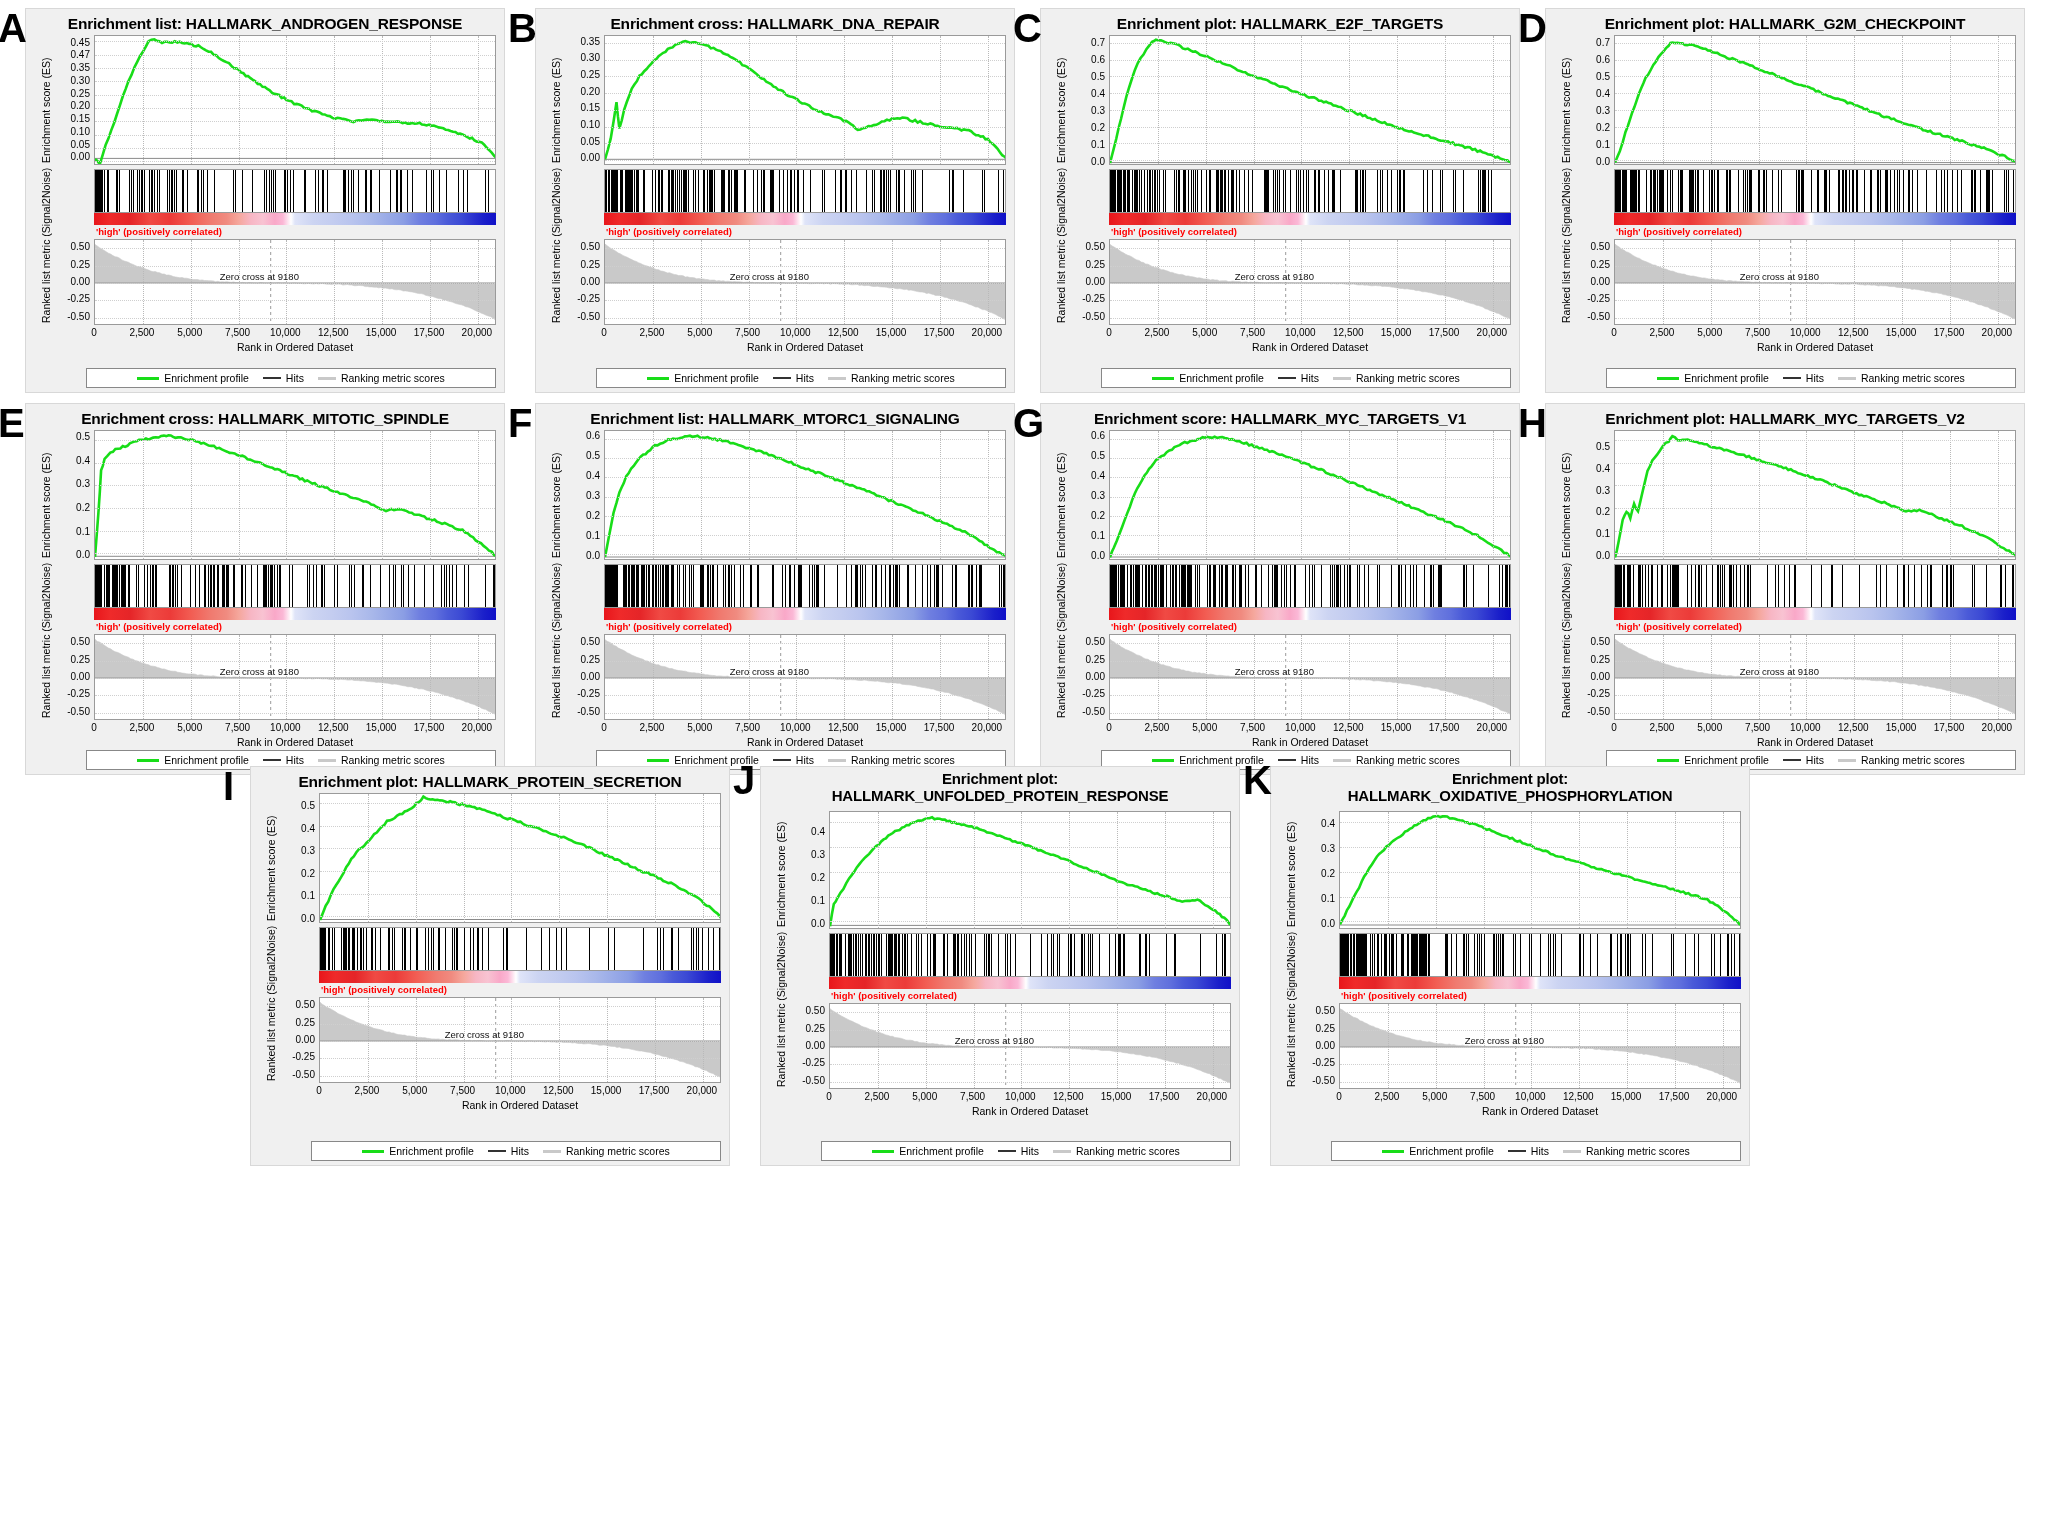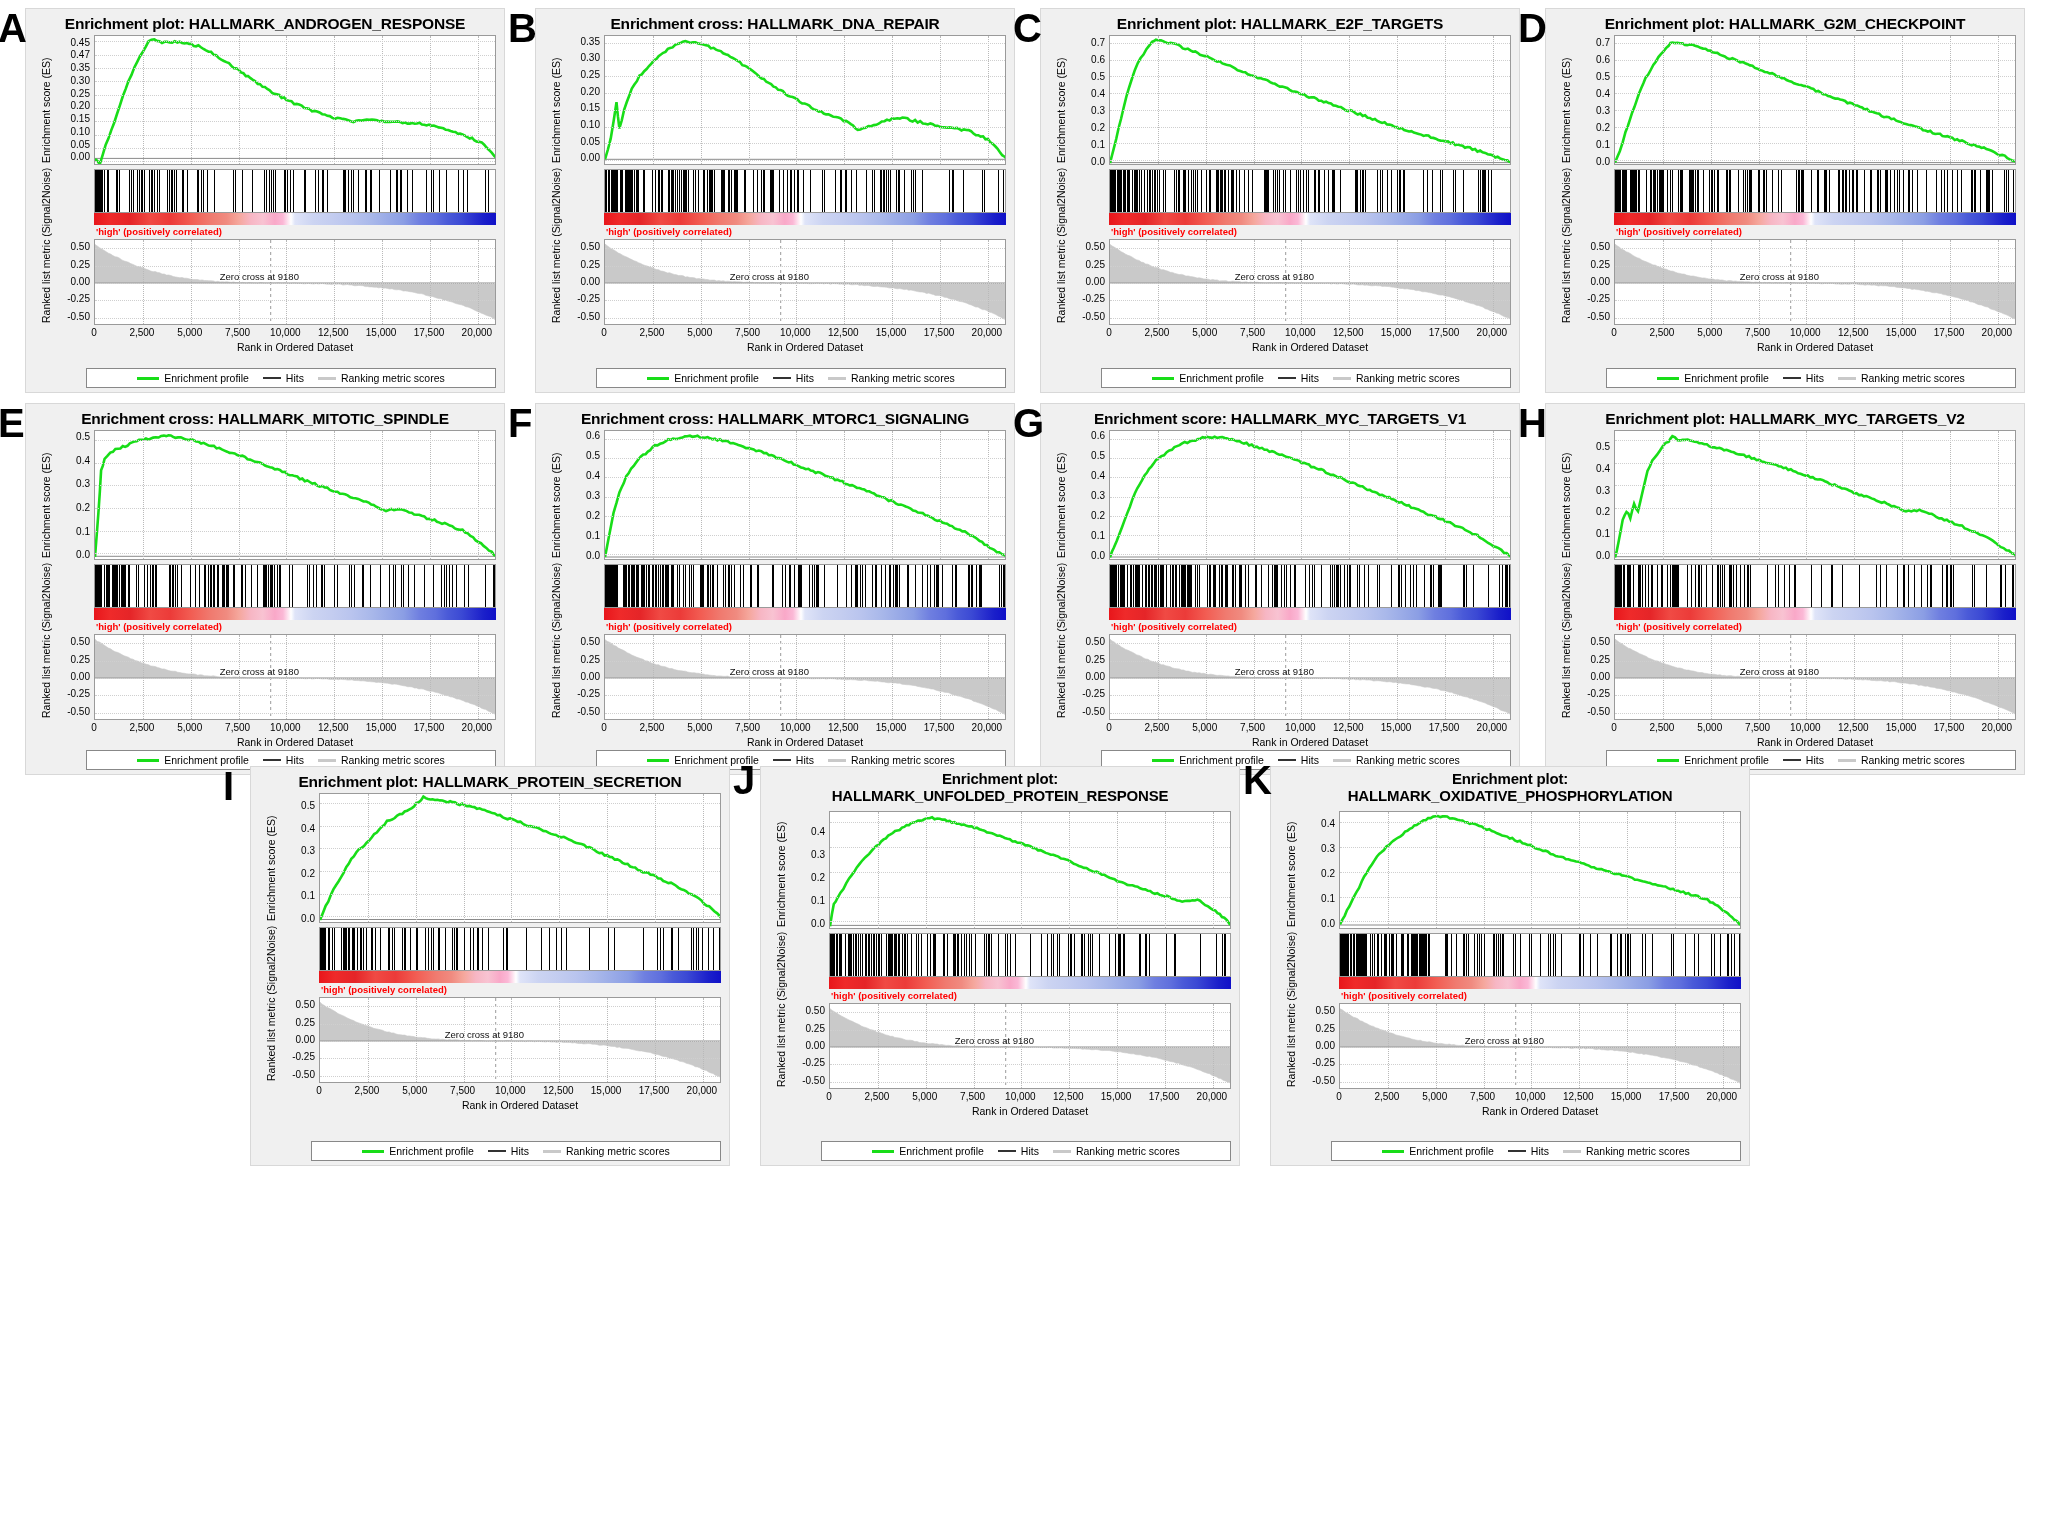--- a/index.html
+++ b/index.html
@@ -57,21 +57,21 @@
   .sw.grey{background:#c9c9c9;height:3px;width:18px;}
 
   svg{display:block;}
 </style>
 </head>
 <body>
 
 <div class="figure">
   <div class="row" id="row1">
       <div class="panel" style="left:25px;top:8px;width:480px;height:385px;">
-        <div class="ptitle">Enrichment plot: HALLMARK_ANDROGEN_RESPONSE</div>
+        <div class="ptitle">Enrichment list: HALLMARK_ANDROGEN_RESPONSE</div>
         <div class="ylab" style="left:14px;top:154px;">Enrichment score (ES)</div>
         <div class="ylab" style="left:14px;top:314px;">Ranked list metric (Signal2Noise)</div>
         <div class="sub" style="left:68px;top:26px;width:402px;height:130px;">
           <div class="gridline" style="left:47.9px;"></div>
           <div class="gridline" style="left:95.7px;"></div>
           <div class="gridline" style="left:143.6px;"></div>
           <div class="gridline" style="left:191.4px;"></div>
           <div class="gridline" style="left:239.3px;"></div>
           <div class="gridline" style="left:287.1px;"></div>
           <div class="gridline" style="left:335.0px;"></div>
@@ -1319,21 +1319,21 @@
             <span>Hits</span>
           </span>
           <span class="lg">
             <span class="sw grey"></span>
             <span>Ranking metric scores</span>
           </span>
         </div>
       </div>
       <div class="panel-letter" style="left:-2px;top:8px;">E</div>
       <div class="panel" style="left:535px;top:8px;width:480px;height:372px;">
-        <div class="ptitle">Enrichment cross: HALLMARK_MTORC1_SIGNALING</div>
+        <div class="ptitle">Enrichment list: HALLMARK_MTORC1_SIGNALING</div>
         <div class="ylab" style="left:14px;top:154px;">Enrichment score (ES)</div>
         <div class="ylab" style="left:14px;top:314px;">Ranked list metric (Signal2Noise)</div>
         <div class="sub" style="left:68px;top:26px;width:402px;height:130px;">
           <div class="gridline" style="left:47.9px;"></div>
           <div class="gridline" style="left:95.7px;"></div>
           <div class="gridline" style="left:143.6px;"></div>
           <div class="gridline" style="left:191.4px;"></div>
           <div class="gridline" style="left:239.3px;"></div>
           <div class="gridline" style="left:287.1px;"></div>
           <div class="gridline" style="left:335.0px;"></div>

